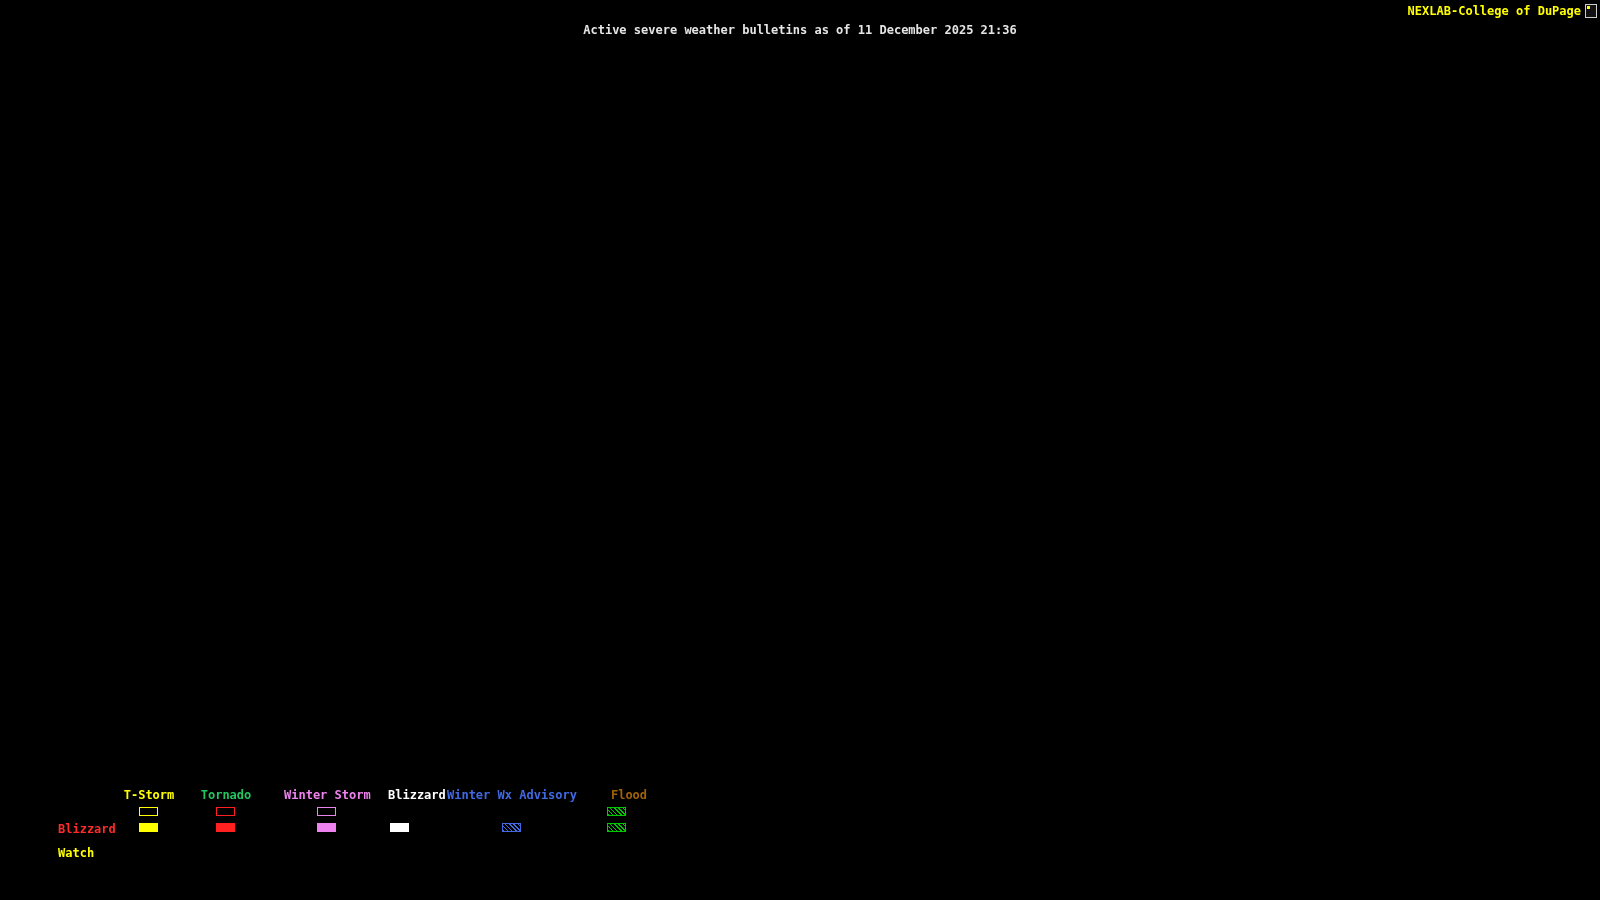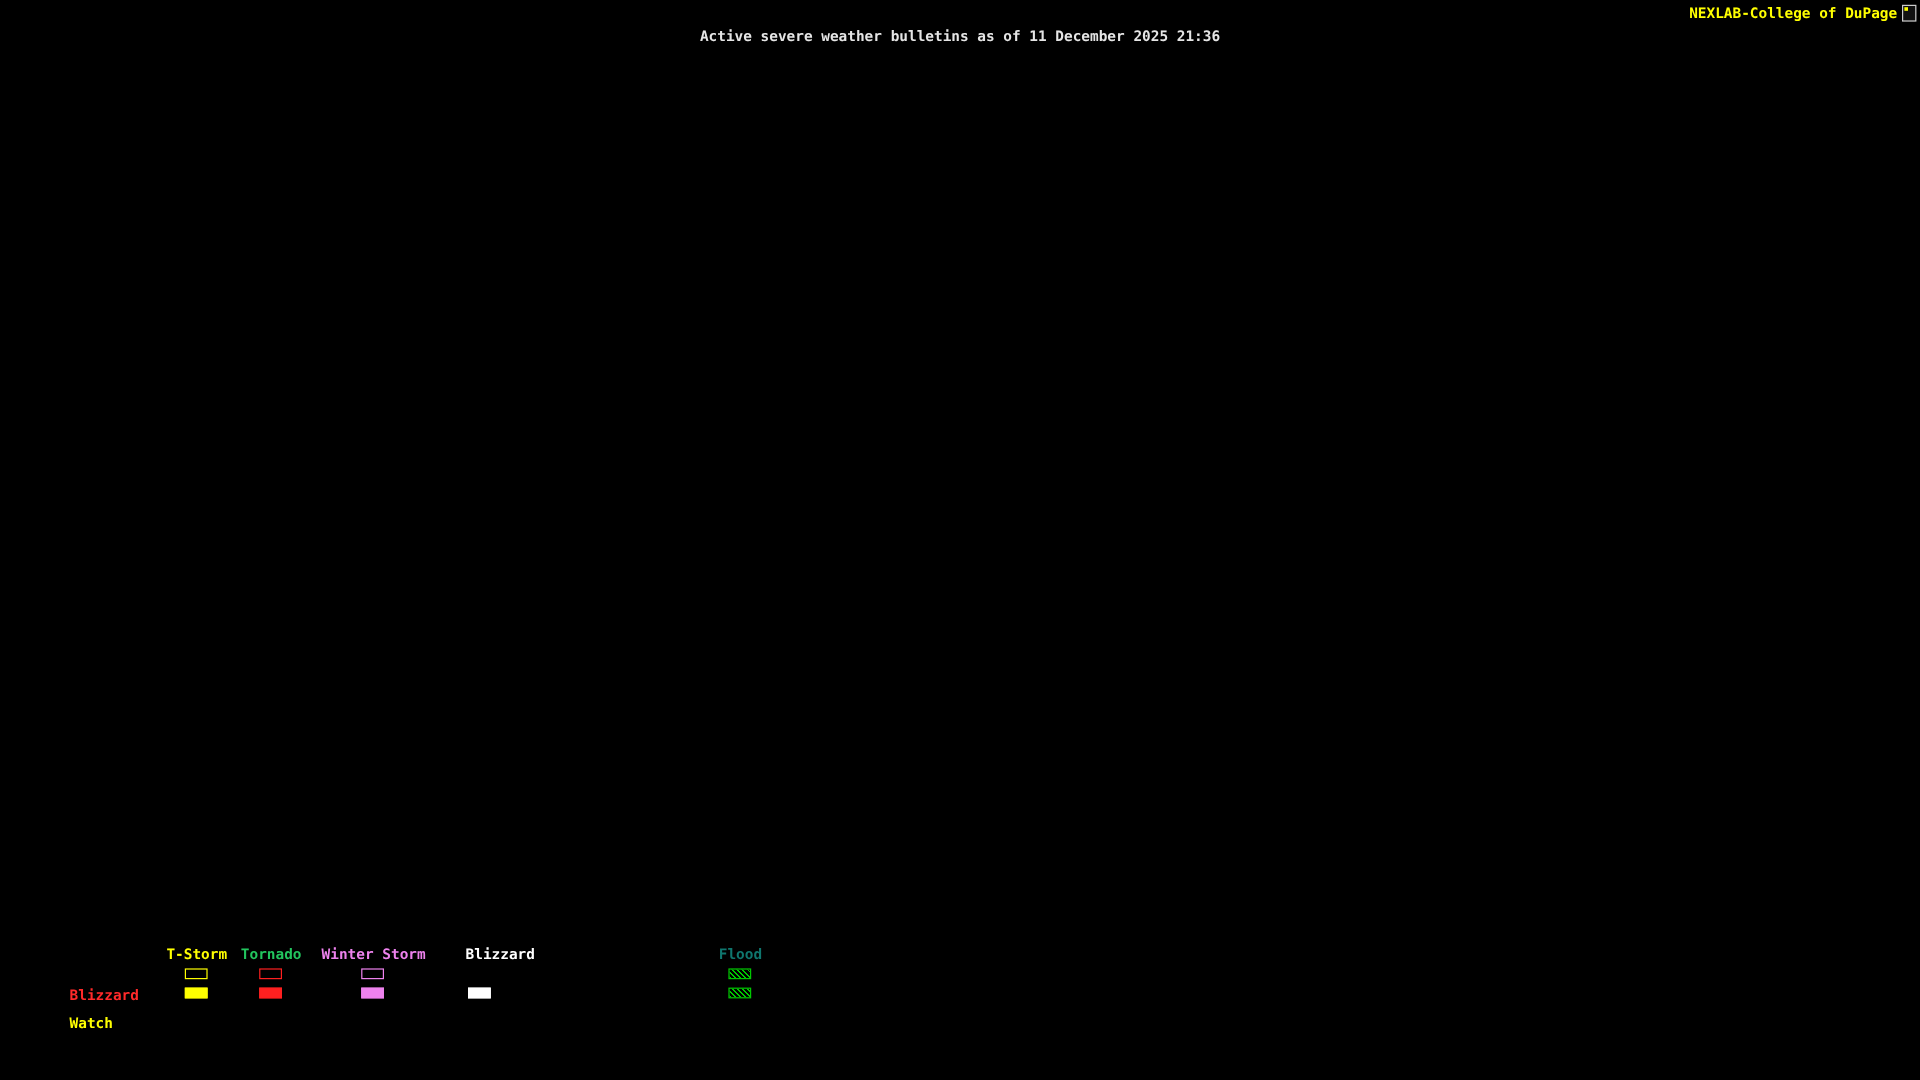--- a/index.html
+++ b/index.html
@@ -104,44 +104,49 @@
 </div>
 
 <div id="page-title" style="color: #e5e5e5;">Active severe weather bulletins as of 11 December 2025 21:36</div>
 
 <div id="legend">
 
   <div id="legend-watch-label" class="legend-row-label" style="color: rgb(255, 255, 0); margin-top: 40px;">Watch</div>
 
   <div id="legend-warning-label" class="legend-row-label" style="color: rgb(255, 42, 42);">Blizzard</div>
 
-  <div class="legend-col" style="left:136px; width:56px">
+  <div class="legend-col" style="left:121px; width:56px">
     <div class="col-label" style="color: rgb(255, 255, 0);">T-Storm</div>
     <div class="swatch watch" style="border: 1px solid rgb(255, 255, 0); background: transparent;"></div>
     <div class="swatch warning" style="border: 1px solid rgb(255, 255, 0); background: rgb(255, 255, 0);"></div>
   </div>
 
   <div class="legend-col" style="left:200px; width:52px">
     <div class="col-label" style="color: #22c55e;">Tornado</div>
     <div class="swatch watch" style="border: 1px solid rgb(255, 32, 32); background: transparent;"></div>
     <div class="swatch warning" style="border: 1px solid rgb(255, 32, 32); background: rgb(255, 32, 32);"></div>
   </div>
 
-  <div class="legend-col" style="left:268px; width:86px">
+  <div class="legend-col" style="left:284px; width:86px">
     <div class="col-label" style="color: rgb(238, 130, 238);">Winter Storm</div>
     <div class="swatch watch" style="border: 1px solid rgb(238, 130, 238); background: transparent;"></div>
     <div class="swatch warning" style="border: 1px solid rgb(238, 130, 238); background: rgb(238, 130, 238);"></div>
   </div>
 
   <div class="legend-col" style="left:372px; width:56px">
     <div class="col-label" style="color: rgb(255, 255, 255); margin-left: 16px;">Blizzard</div>
 
     <div class="swatch warning" style="border: 1px solid rgb(255, 255, 255); background: rgb(255, 255, 255);"></div>
   </div>
 
+  <div class="legend-col" style="left:446px; width:132px">
+    <div class="col-label" style="color: rgb(65, 105, 225);">Winter Wx Advisory</div>
+
+    <div class="swatch warning" style="border: 1px solid rgb(65, 105, 225); background: repeating-linear-gradient(45deg, rgb(65, 105, 225) 0px, rgb(65, 105, 225) 1px, transparent 1px, transparent 3px);"></div>
+  </div>
 
   <div class="legend-col" style="left:596px; width:42px">
-    <div class="col-label" style="color: #0f766e;">Flood</div>
+    <div class="col-label" style="color: #a16207; margin-left: 12px;">Flood</div>
     <div class="swatch watch" style="border: 1px solid rgb(0, 200, 0); background: repeating-linear-gradient(45deg, rgb(0, 200, 0) 0px, rgb(0, 200, 0) 1px, transparent 1px, transparent 3px);"></div>
     <div class="swatch warning" style="border: 1px solid rgb(0, 200, 0); background: repeating-linear-gradient(45deg, rgb(0, 200, 0) 0px, rgb(0, 200, 0) 1px, transparent 1px, transparent 3px);"></div>
   </div>
 
 </div>
 
 </body></html>

